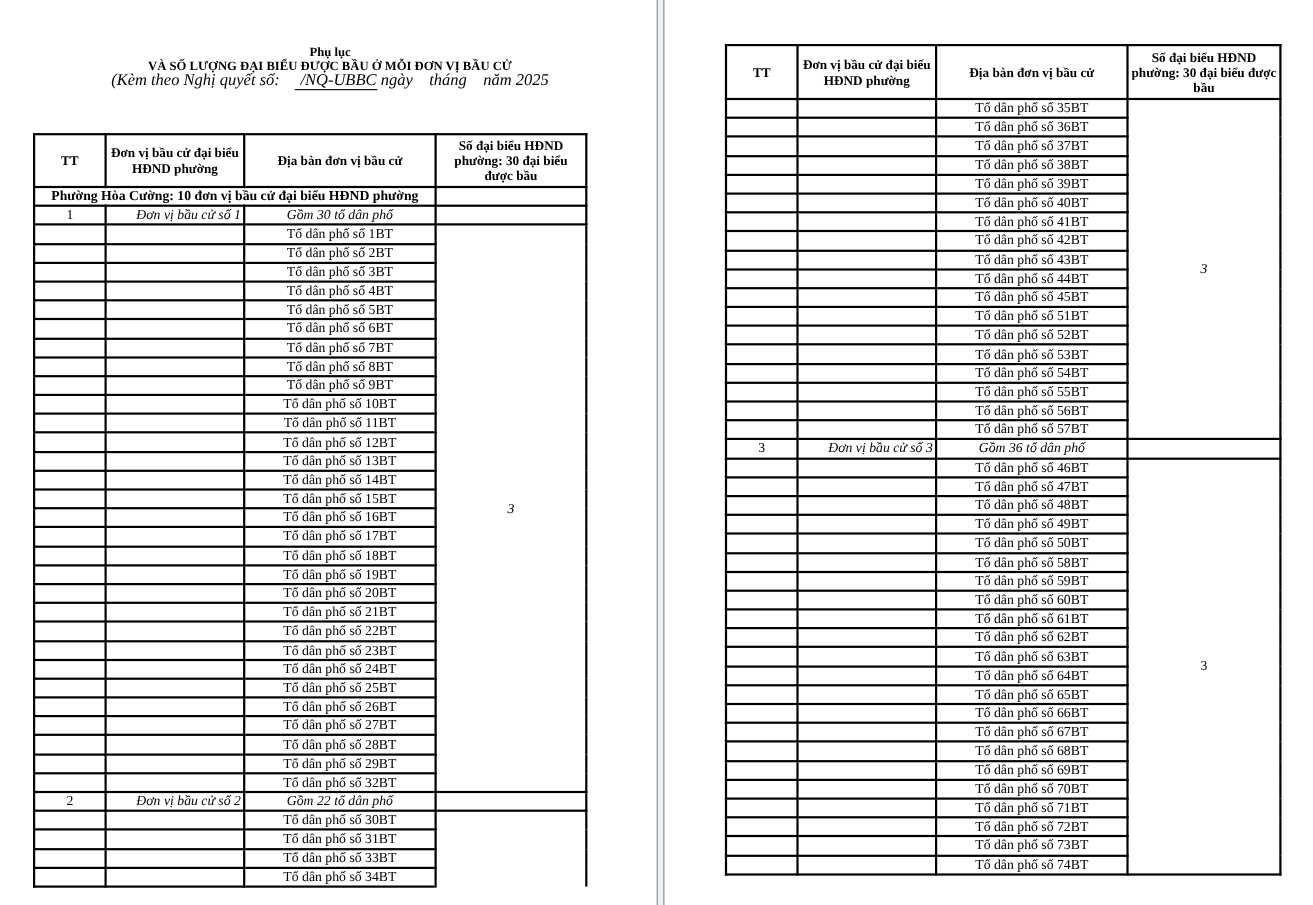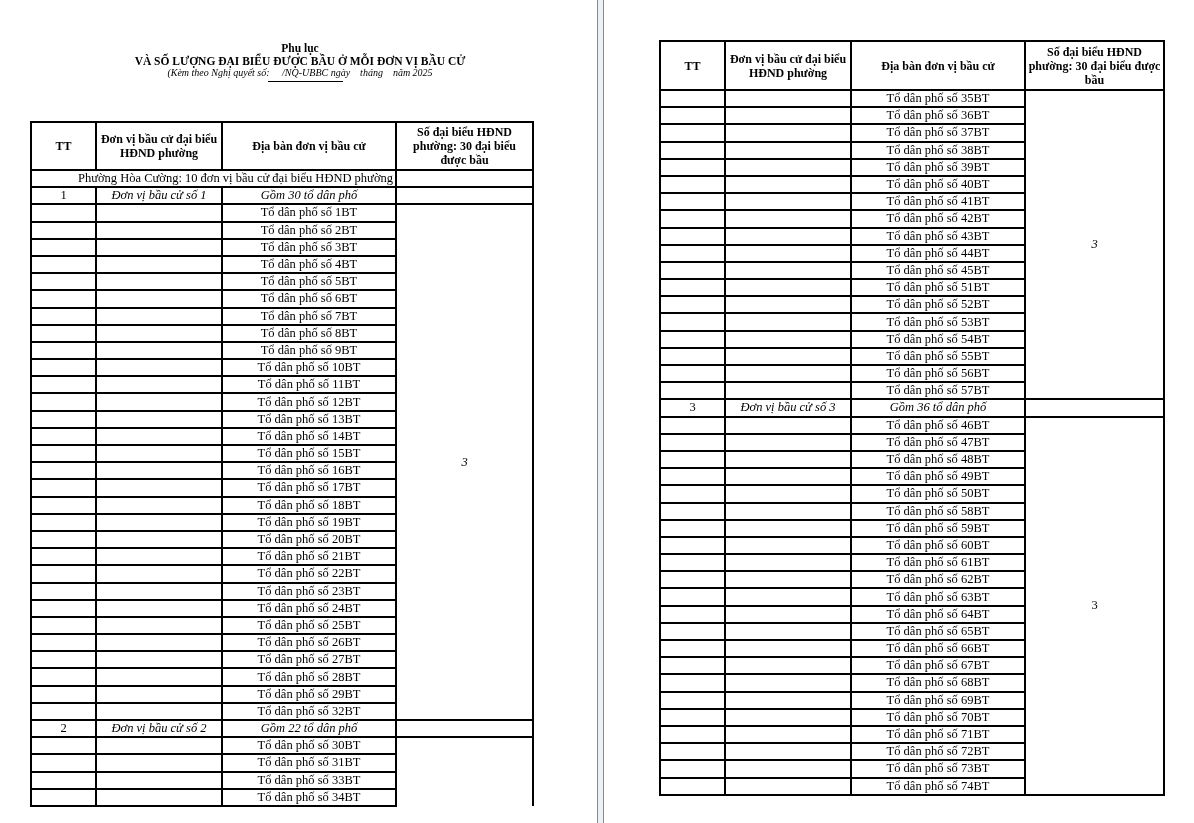--- a/index.html
+++ b/index.html
@@ -14,43 +14,43 @@
   .page { position: absolute; top: 0; height: 823px; background: #fff; }
   .page-left { left: 0; width: 512px; }
   .page-right { left: 605px; width: 589px; }
 
   .doc-header {
     position: absolute; left: 100px; top: 42px; width: 400px;
     text-align: center; line-height: 12.5px;
   }
   .doc-header .h-appendix { font-weight: bold; font-size: 11.5px; }
   .doc-header .h-line { font-weight: bold; font-size: 11.5px; }
-  .doc-header .h-sub { font-style: italic; font-size: 10px; }
+  .doc-header .h-sub { font-style: italic; font-size: 15px; }
   .doc-header .h-underline {
     display: block; width: 75px; height: 0; margin: 1px auto 0 auto;
     border-top: 1px solid #000; position: relative; left: 5px;
   }
 
   table.grid {
     position: absolute; border-collapse: collapse; table-layout: fixed;
     font-size: 12.5px;
   }
   table.grid td, table.grid th {
     border: 2px solid #000; padding: 0 2px; height: 17.2px; line-height: 13px;
     white-space: nowrap; overflow: hidden; vertical-align: middle;
   }
   table.grid th {
     font-weight: bold; text-align: center; font-size: 12px; line-height: 14px; white-space: normal;
   }
   .c-center { text-align: center; }
   .c-ital { font-style: italic; }
-  .c-left { text-align: center; }
+  .c-left { text-align: right; }
   .c-span { text-align: center; vertical-align: middle; }
   .c-span.ital { font-style: italic; }
-  .title-row td { text-align: right; }
+  .title-row td { text-align: center; font-weight: bold; }
 
   #tbl-left { left: 30px; top: 121px; width: 502px; }
   #tbl-right { left: 54px; top: 40px; width: 504px; }
 </style>
 </head>
 <body>
 
 <div class="page page-left">
   <div class="doc-header">
     <div class="h-appendix">Phụ lục</div>

